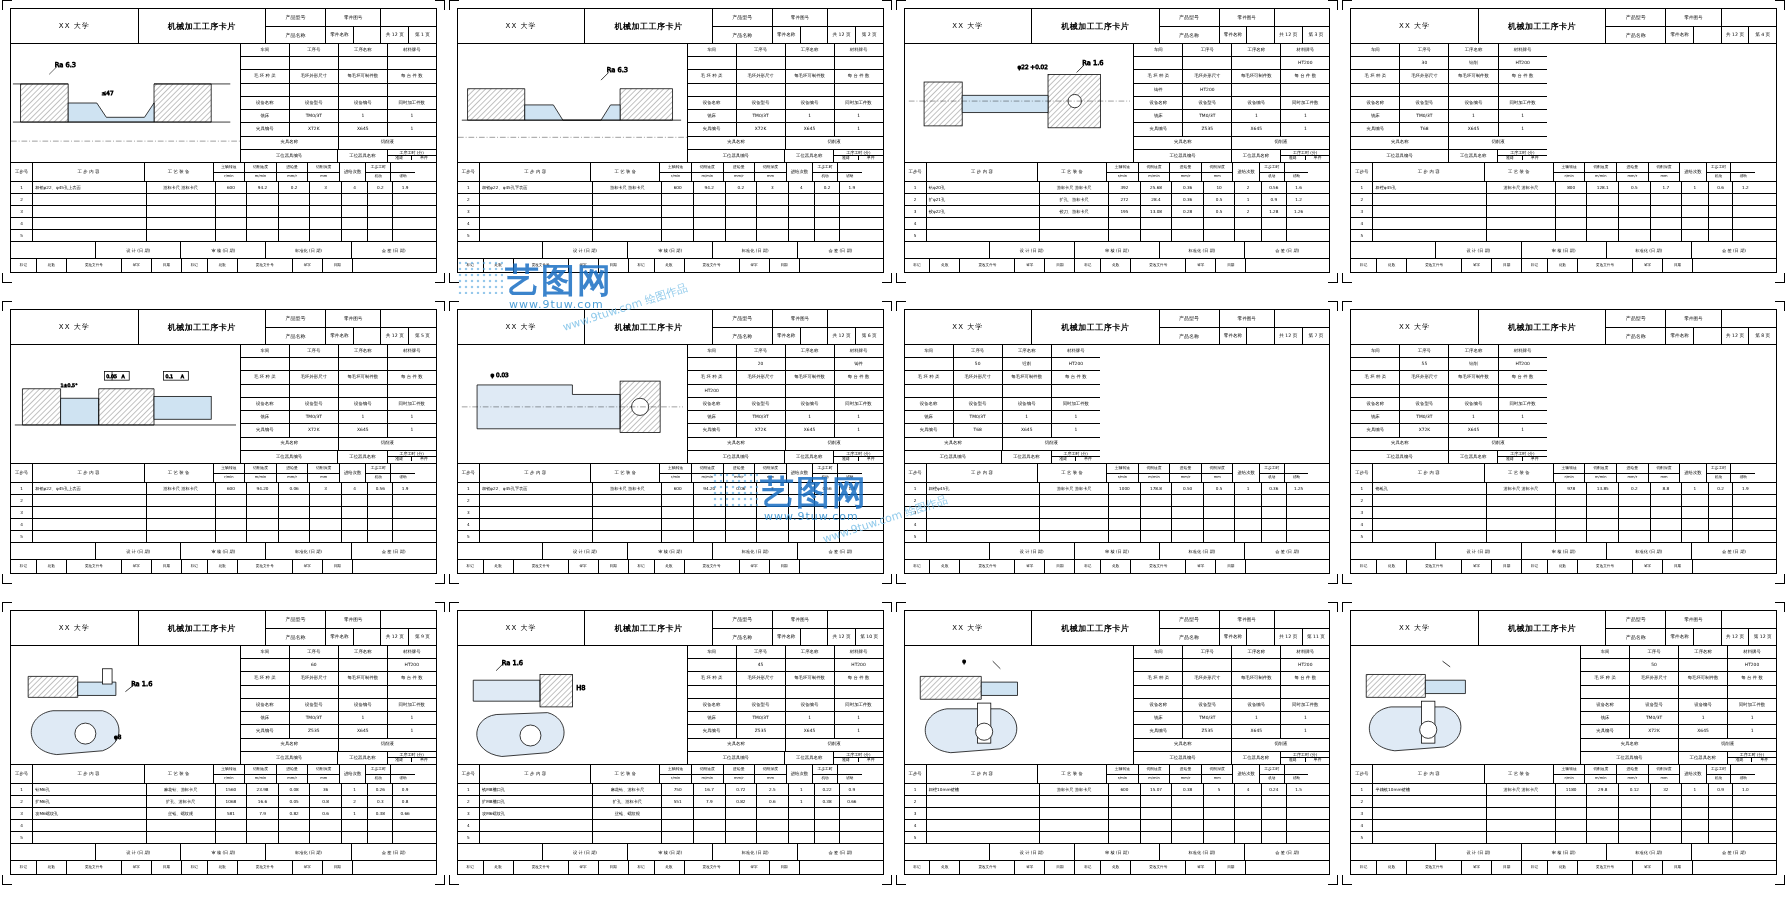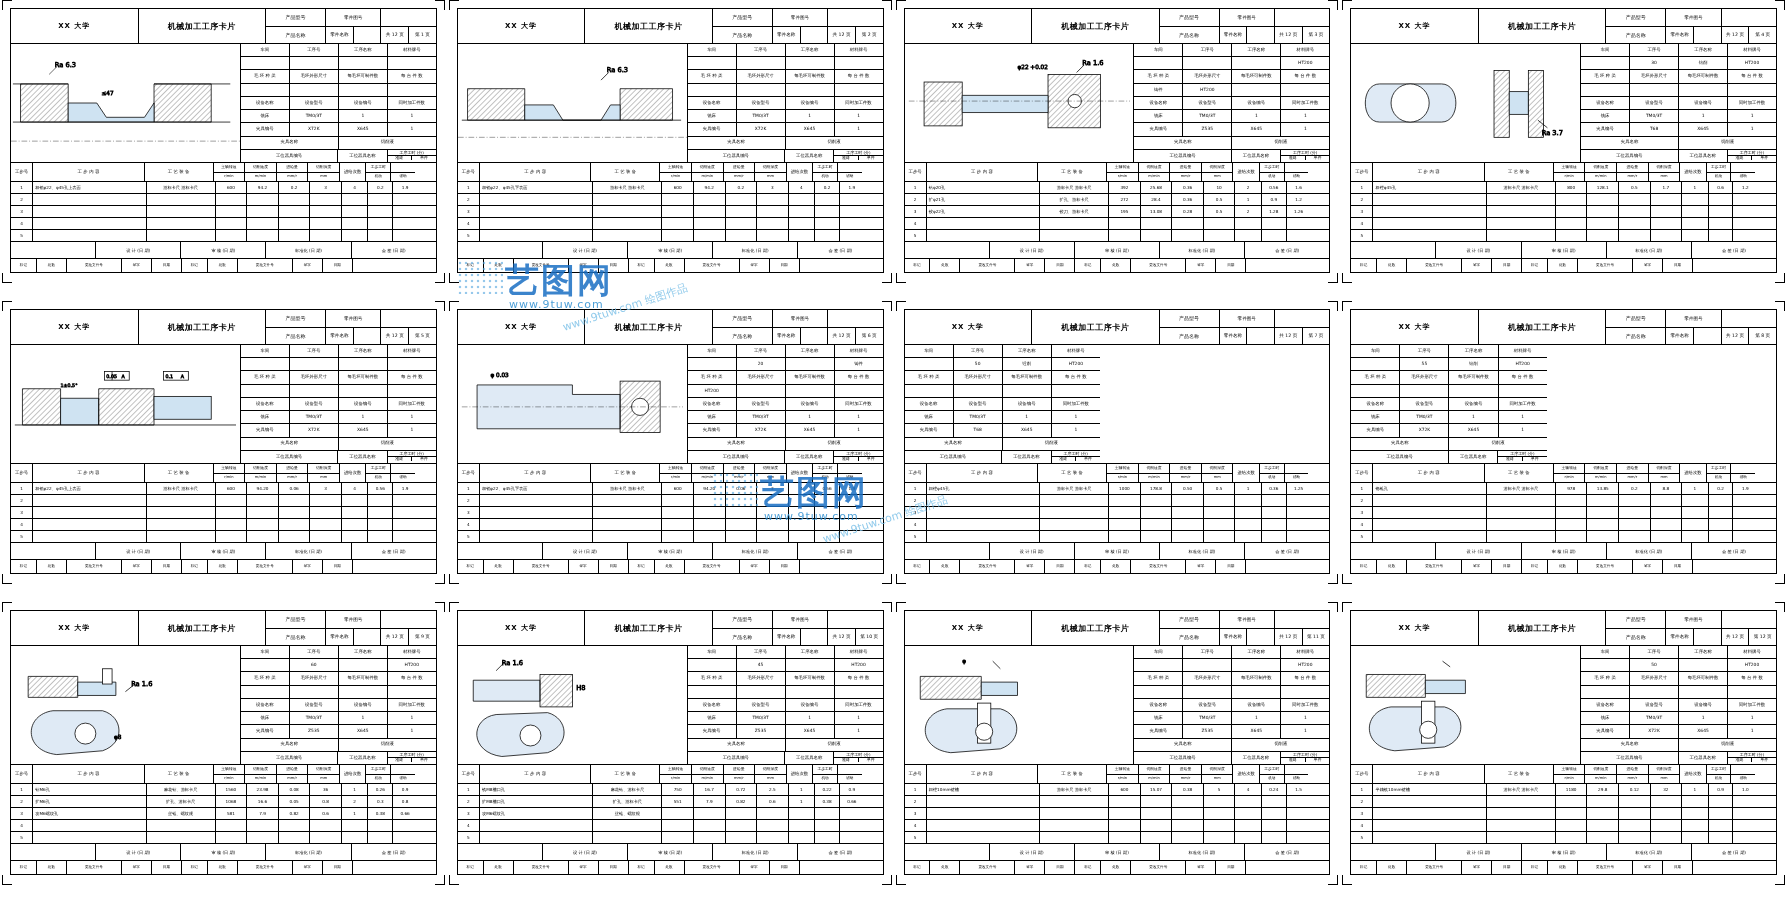--- a/index.html
+++ b/index.html
@@ -28,21 +28,21 @@
   .corner.br{right:2px;bottom:18px;}
   .corner i.h{width:10px;height:1px;top:0;left:0;}
   .corner i.v{width:1px;height:10px;top:0;left:0;}
   .corner.tr i.h{left:0;} .corner.tr i.v{left:9px;}
   .corner.bl i.h{top:9px;} .corner.bl i.v{top:0;}
   .corner.br i.h{top:9px;left:0;} .corner.br i.v{left:9px;top:0;}
 
   
   .hdr{display:flex;height:34px;border-bottom:1px solid #000;}
   .hdr-left{width:30%;border-right:1px solid #000;display:flex;align-items:center;justify-content:center;}
-  .univ{font-size:7px;font-weight:bold;letter-spacing:1px;}
+  .univ{font-size:7px;font-weight:normal;letter-spacing:1px;}
   .hdr-mid{width:30%;border-right:1px solid #000;display:flex;align-items:center;justify-content:center;}
   .doctitle{font-size:8px;font-weight:bold;letter-spacing:0.5px;}
   .hdr-r1{width:14%;border-right:1px solid #000;display:flex;flex-direction:column;}
   .hdr-r1 div{flex:1;display:flex;align-items:center;justify-content:center;font-size:5px;border-bottom:1px solid #000;}
   .hdr-r1 div:last-child{border-bottom:none;}
   .hdr-r2{width:26%;display:flex;flex-direction:column;}
   .hdr-r2 .row{flex:1;display:flex;border-bottom:1px solid #000;}
   .hdr-r2 .row:last-child{border-bottom:none;}
   .hdr-r2 .cell{flex:1;display:flex;align-items:center;justify-content:center;font-size:4.6px;border-right:1px solid #000;}
   .hdr-r2 .cell:last-child{border-right:none;}
@@ -831,38 +831,20 @@
             </div>
             <div class="row">
               <div class="cell">零件名称</div>
               <div class="cell"></div>
               <div class="cell">共 12 页</div>
               <div class="cell">第 4 页</div>
             </div>
           </div>
         </div>
         <div class="mid">
-          <div class="draw">
-            <svg width="100%" height="100%" viewBox="0 0 240 120" preserveAspectRatio="xMidYMid meet">
-              <defs>
-                <pattern id="htwineyebracketra" width="4" height="4" patternTransform="rotate(45)" patternUnits="userSpaceOnUse">
-                  <line x1="0" y1="0" x2="0" y2="4" stroke="#000" stroke-width="0.5"></line>
-                </pattern>
-              </defs>
-              <g stroke="#000" fill="none" stroke-width="0.8">
-                <path d="M30 40 C10 40 10 80 30 80 L95 80 C115 80 115 40 95 40 Z" fill="#dfeaf5"></path>
-                <circle cx="62" cy="60" r="20" fill="#fff"></circle>
-                <rect x="150" y="26" width="16" height="70" fill="url(#htwineyebracketra)"></rect>
-                <rect x="186" y="26" width="16" height="70" fill="url(#htwineyebracketra)"></rect>
-                <path d="M166 48 L186 48 L186 72 L166 72 Z" fill="#cfe3f2"></path>
-                <path d="M196 78 l10 8"></path>
-                <text x="200" y="94" font-size="7">Ra 3.7</text>
-              </g>
-            </svg>
-          </div>
           <div class="params">
             <div class="prow">
               <div class="pc">车间</div>
               <div class="pc">工序号</div>
               <div class="pc">工序名称</div>
               <div class="pc">材料牌号</div>
             </div>
             <div class="prow">
               <div class="pc"></div>
               <div class="pc">30</div>

